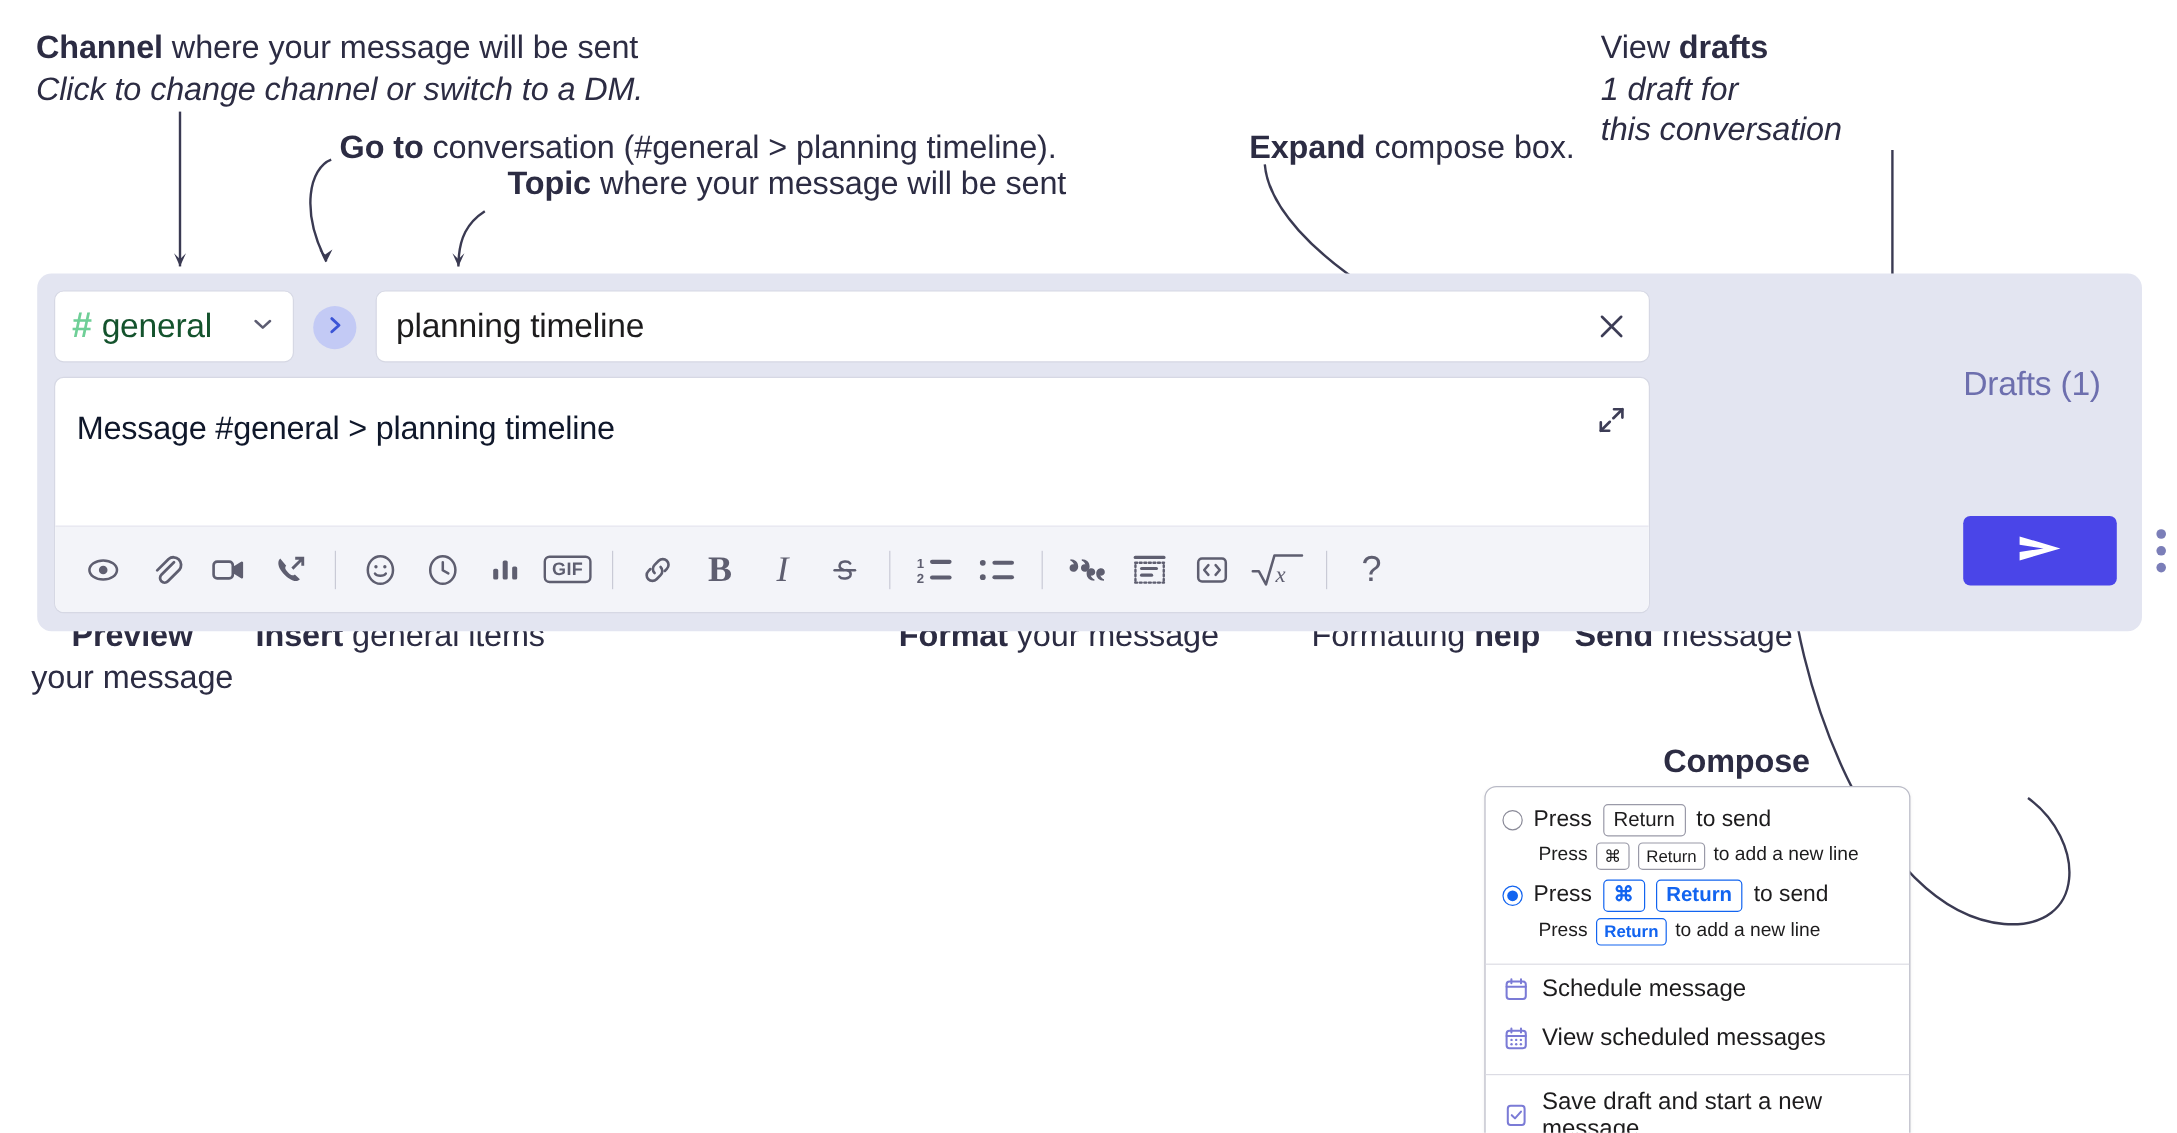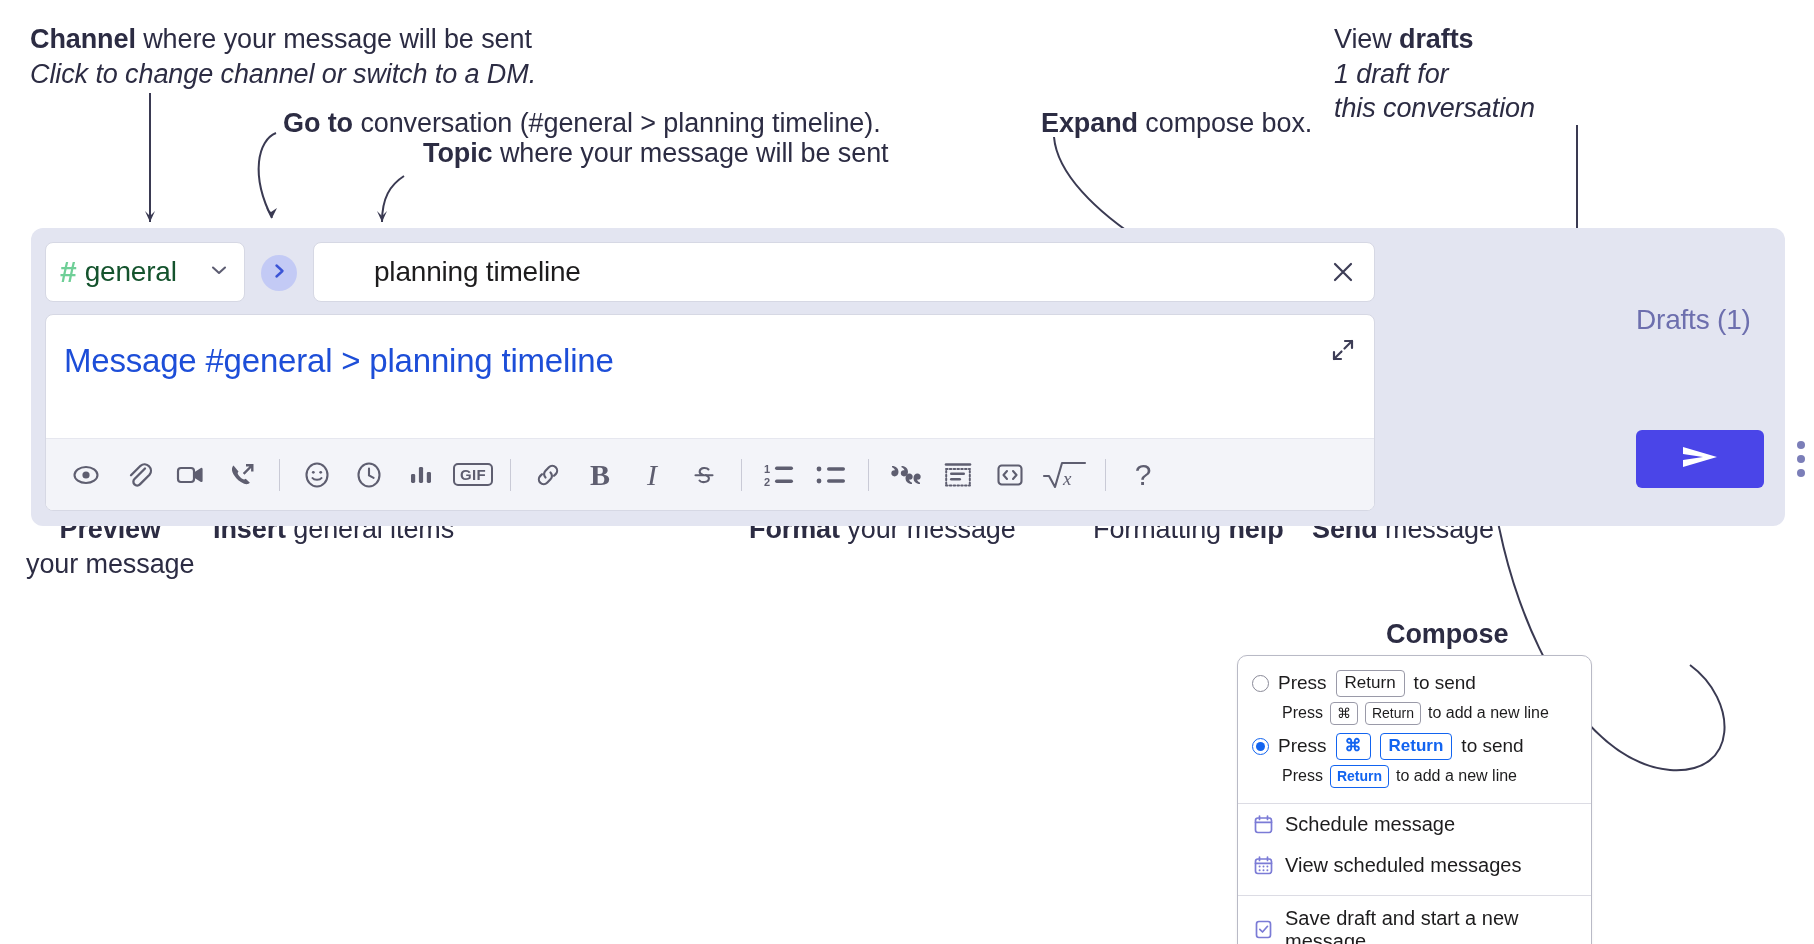--- a/index.html
+++ b/index.html
@@ -71,34 +71,34 @@
 
   .topic-field {
     position:absolute; left:268px; top:0;
     width:1062px; height:60px;
     background:#ffffff;
     border:1px solid #d6d8e4;
     border-radius:8px;
     display:flex; align-items:center;
     padding:0 16px;
   }
-  .topic-value { font-size:28px; color:#1d1c1d; letter-spacing:-0.2px; flex:1;margin-left:44px; }
+  .topic-value { font-size:28px; color:#1d1c1d; letter-spacing:-0.2px; flex:1; }
   .topic-clear { color:#3d3d56; cursor:pointer; display:flex; align-items:center; }
 
   .msgbox {
     position:absolute; left:0; top:72px;
     width:1330px; height:197px;
     background:#ffffff;
     border:1px solid #d6d8e4;
     border-radius:8px;
     overflow:hidden;
   }
   .msg-placeholder {
     position:absolute; left:18px; top:27px;
-    font-size:33px; color:#1d4ed8; letter-spacing:-0.2px;
+    font-size:27px; color:#0f172a; letter-spacing:-0.2px;
   }
   .expand-ico {
     position:absolute; right:16px; top:20px;
     color:#3d3d56; cursor:pointer;
   }
   .toolbar {
     position:absolute; left:0; bottom:0;
     width:100%; height:72px;
     background:#f3f4f9;
     border-top:1px solid #e6e7ef;

